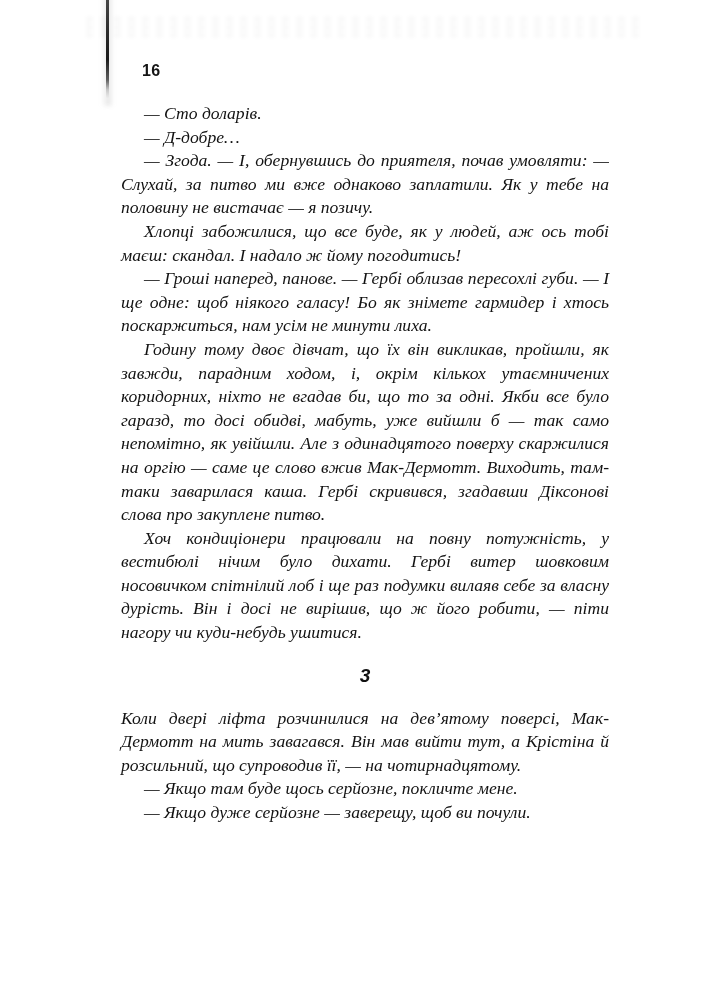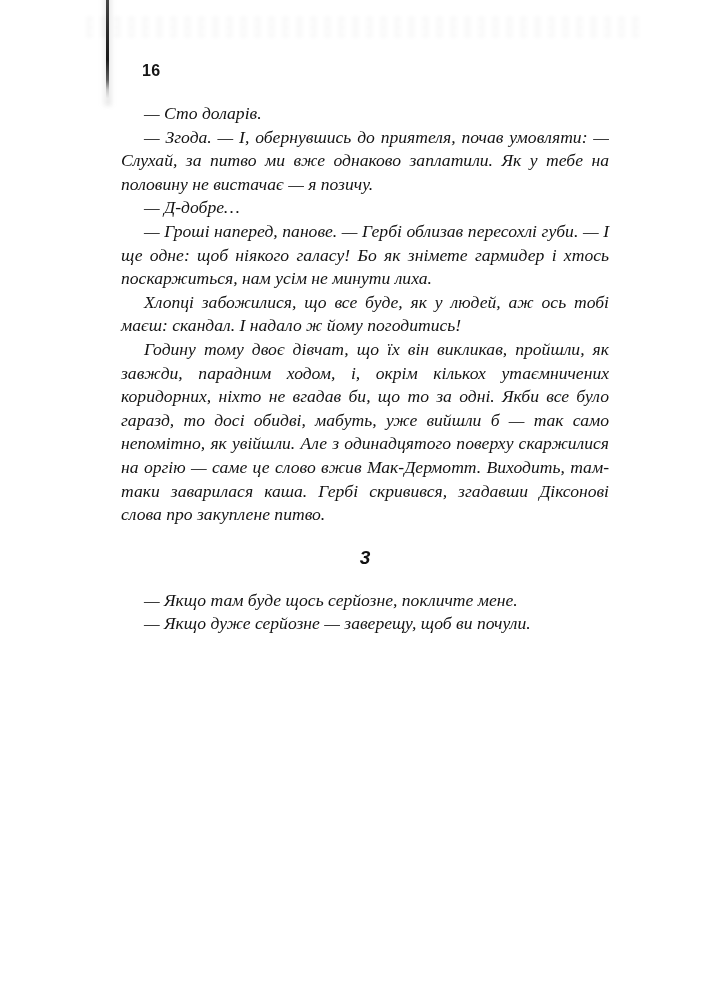--- a/index.html
+++ b/index.html
@@ -124,25 +124,27 @@
 
   <div class="bleed-band"></div>
   <div class="gutter-shadow-soft"></div>
   <div class="gutter-shadow"></div>
 
   <div class="folio">16</div>
 
   <div class="textblock">
 
     <p class="para">— Сто доларів.</p>
+    <p class="para">— Д-добре…</p>
     <p class="para">— Згода. — І, обернувшись до приятеля, почав умовляти: — Слухай, за питво ми вже однаково заплатили. Як у тебе на половину не вистачає — я позичу.</p>
-    <p class="para">— Д-добре…</p>
+    <p class="para">Хлопці забожилися, що все буде, як у людей, аж ось тобі маєш: скандал. І надало ж йому погодитись!</p>
     <p class="para">— Гроші наперед, панове. — Гербі облизав пересохлі губи. — І ще одне: щоб ніякого галасу! Бо як знімете гармидер і хтось поскаржиться, нам усім не минути лиха.</p>
-    <p class="para">Хлопці забожилися, що все буде, як у людей, аж ось тобі маєш: скандал. І надало ж йому погодитись!</p>
     <p class="para">Годину тому двоє дівчат, що їх він викликав, пройшли, як завжди, парадним ходом, і, окрім кількох утаємничених коридорних, ніхто не вгадав би, що то за одні. Якби все було гаразд, то досі обидві, мабуть, уже вийшли б — так само непомітно, як увійшли. Але з одинадцятого поверху скаржилися на оргію — саме це слово вжив Мак-Дермотт. Виходить, там-таки заварилася каша. Гербі скривився, згадавши Діксонові слова про закуплене питво.</p>
+    <p class="para">Хоч кондиціонери працювали на повну потужність, у вестибюлі нічим було дихати. Гербі витер шовковим носовичком спітнілий лоб і ще раз подумки вилаяв себе за власну дурість. Він і досі не вирішив, що ж його робити, — піти нагору чи куди-небудь ушитися.</p>
 
     <p class="section-break">3</p>
 
+    <p class="para noindent">Коли двері ліфта розчинилися на дев’ятому поверсі, Мак-Дермотт на мить завагався. Він мав вийти тут, а Крістіна й розсильний, що супроводив її, — на чотирнадцятому.</p>
     <p class="para">— Якщо там буде щось серйозне, покличте мене.</p>
     <p class="para">— Якщо дуже серйозне — заверещу, щоб ви почули.</p>
 
   </div>
 </div>
 
 </body></html>

